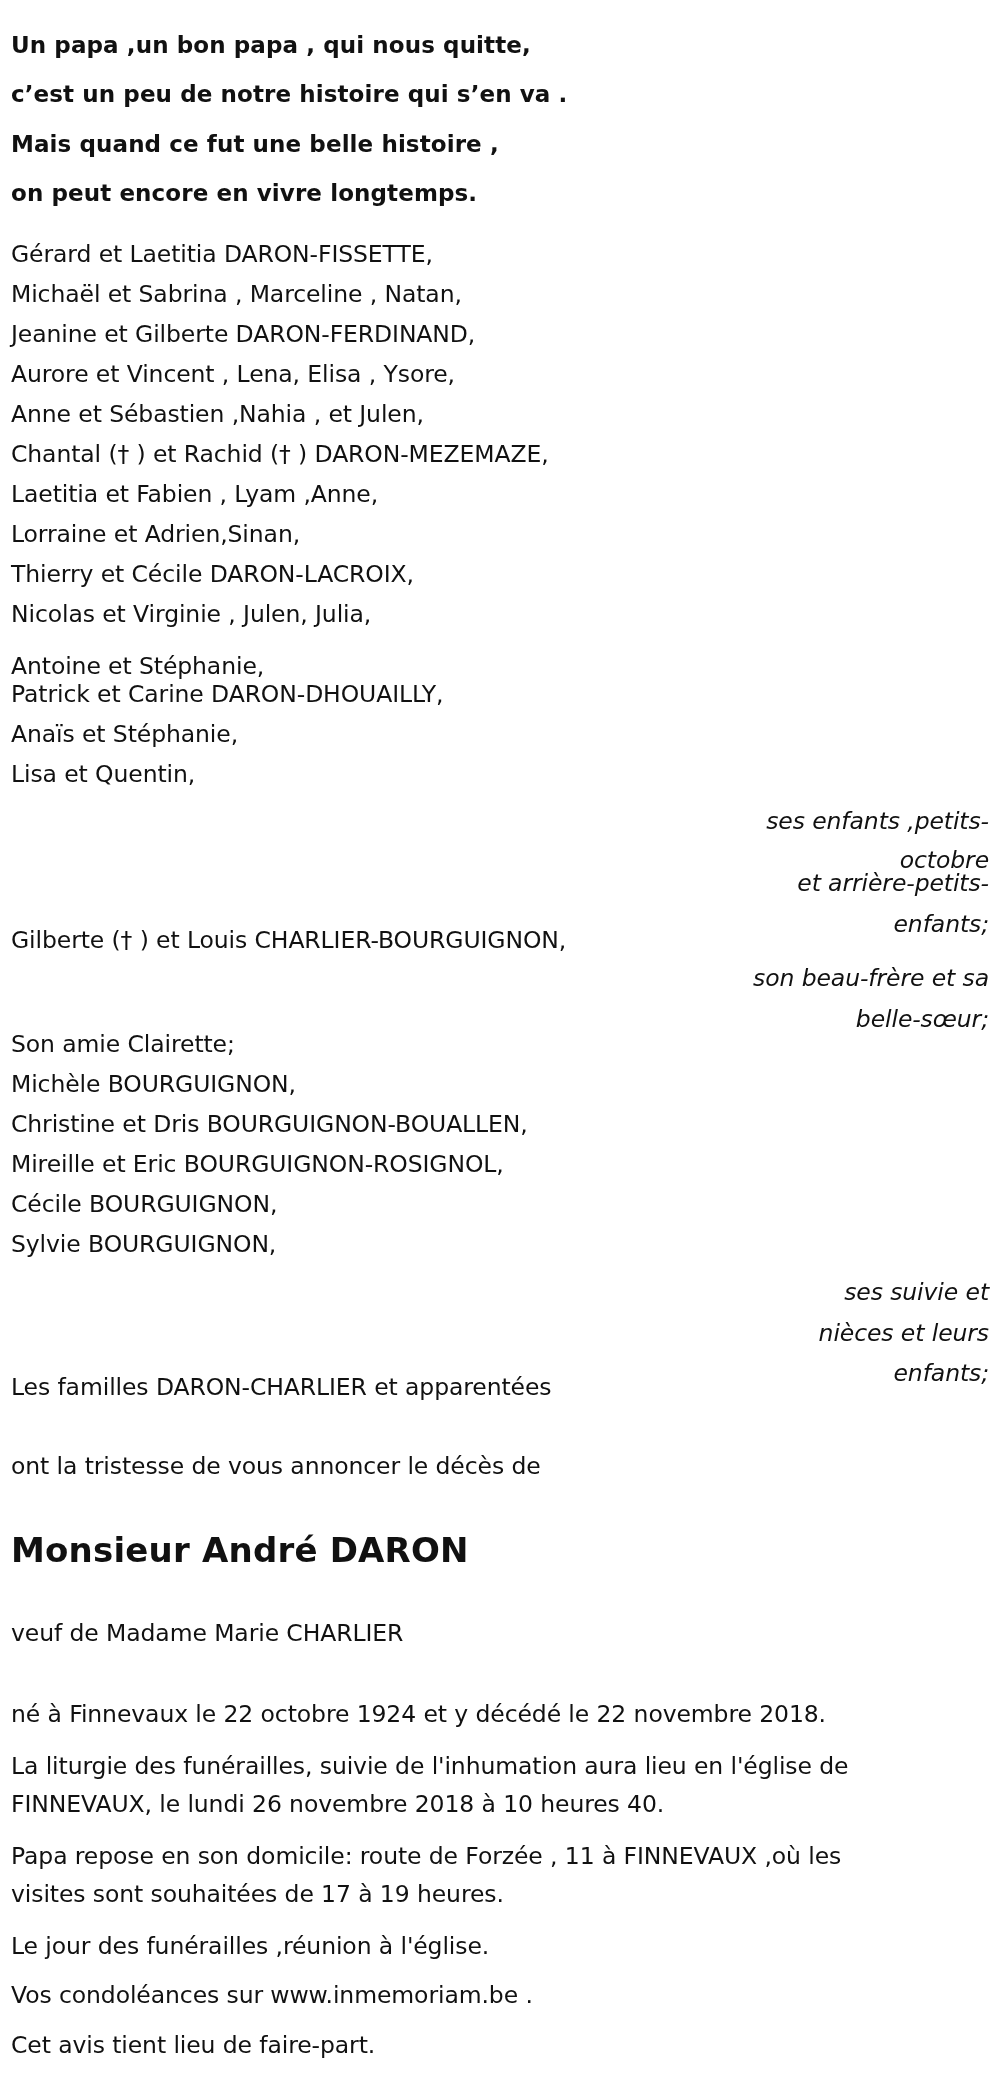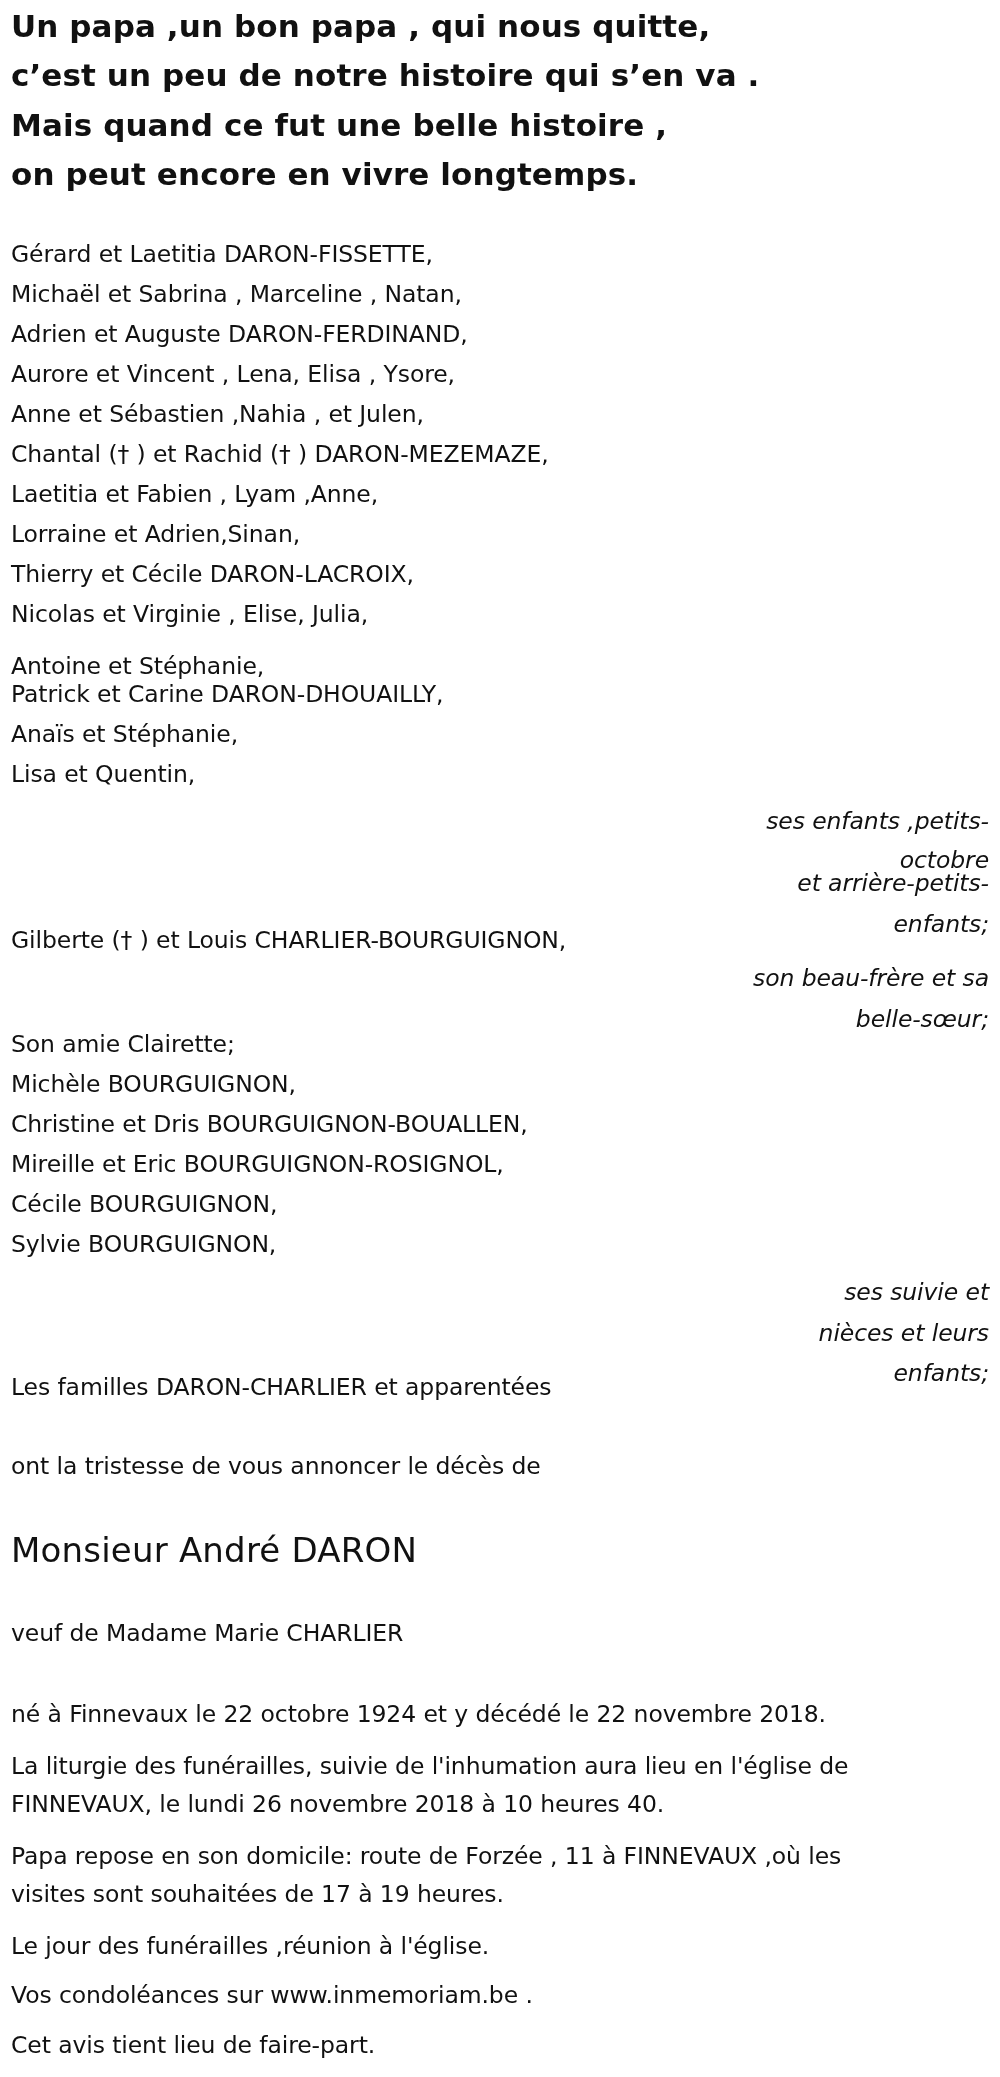--- a/index.html
+++ b/index.html
@@ -6,46 +6,46 @@
     body {
       width: 1000px; height: 2077px; position: relative; overflow: hidden;
       color: #111111;
       font-family: "DejaVu Sans", sans-serif;
     }
     .ln {
       position: absolute; left: 11px; white-space: nowrap;
       font-size: 23.5px; line-height: 24px; margin: 0;
       letter-spacing: -0.1px;
     }
-    .hd { font-weight: bold; font-size: 31px; letter-spacing: 0.1px; }
+    .hd { font-weight: bold; font-size: 23px; letter-spacing: 0.1px; margin-top: 19px; }
     .rt {
       position: absolute; right: 11px; white-space: nowrap; text-align: center;
       font-style: italic; font-size: 23.5px; line-height: 24px;
       letter-spacing: -0.1px;
     }
-    .title { font-weight: normal; font-size: 34px; line-height: 34px; letter-spacing: 0.2px; }
+    .title { font-weight: bold; font-size: 34px; line-height: 34px; letter-spacing: 0.2px; }
   </style>
 </head>
 <body>
 
 <p class="ln hd" style="top:14px">Un papa ,un bon papa , qui nous quitte,</p>
 <p class="ln hd" style="top:63px">c’est un peu de notre histoire qui s’en va .</p>
 <p class="ln hd" style="top:113px">Mais quand ce fut une belle histoire ,</p>
 <p class="ln hd" style="top:162px">on peut encore en vivre longtemps.</p>
 
 <p class="ln" style="top:242px">Gérard et Laetitia DARON-FISSETTE,</p>
 <p class="ln" style="top:282px">Michaël et Sabrina , Marceline , Natan,</p>
-<p class="ln" style="top:322px">Adrien et Auguste DARON-FERDINAND,</p>
+<p class="ln" style="top:322px">Jeanine et Gilberte DARON-FERDINAND,</p>
 <p class="ln" style="top:362px">Aurore et Vincent , Lena, Elisa , Ysore,</p>
 <p class="ln" style="top:402px">Anne et Sébastien ,Nahia , et Julen,</p>
 <p class="ln" style="top:442px">Chantal († ) et Rachid († ) DARON-MEZEMAZE,</p>
 <p class="ln" style="top:482px">Laetitia et Fabien , Lyam ,Anne,</p>
 <p class="ln" style="top:522px">Lorraine et Adrien,Sinan,</p>
 <p class="ln" style="top:562px">Thierry et Cécile DARON-LACROIX,</p>
-<p class="ln" style="top:602px">Nicolas et Virginie , Elise, Julia,</p>
+<p class="ln" style="top:602px">Nicolas et Virginie , Julen, Julia,</p>
 <p class="ln" style="top:654px">Antoine et Stéphanie,</p>
 <p class="ln" style="top:682px">Patrick et Carine DARON-DHOUAILLY,</p>
 <p class="ln" style="top:722px">Anaïs et Stéphanie,</p>
 <p class="ln" style="top:762px">Lisa et Quentin,</p>
 
 <p class="rt" style="top:785px">ses enfants ,petits-</p>
 <p class="rt" style="top:824px">octobre</p>
 <p class="rt" style="top:847px">et arrière-petits-</p>
 <p class="rt" style="top:888px">enfants;</p>
 

